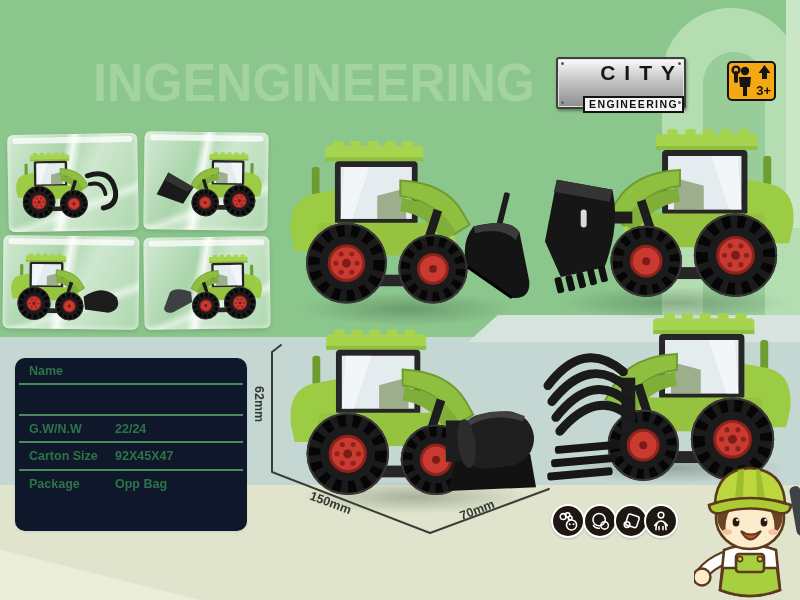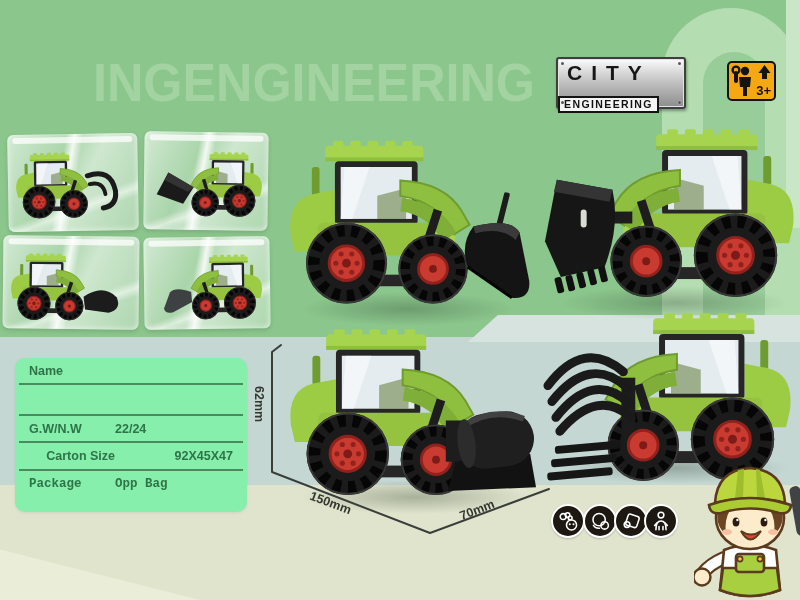--- a/index.html
+++ b/index.html
@@ -20,41 +20,41 @@
   .platform-top{position:absolute;left:468px;top:315px;width:332px;height:27px;background:#d7e3df;
                 clip-path:polygon(0 100%,9% 0,100% 0,100% 100%);}
   .floor{position:absolute;left:0;top:485px;width:800px;height:115px;background:#e0e4cd;}
   .floor-wedge{position:absolute;left:0;top:528px;width:200px;height:72px;background:#eaeed9;
                clip-path:polygon(0 30%,100% 100%,0 100%);}
 
   
   .plate{position:absolute;left:556px;top:57px;width:130px;height:52px;
          background:linear-gradient(180deg,#fbfbfb,#c4c4c4 45%,#8d8d8d);
          border:2px solid #3f3f3f;border-radius:3px;box-shadow:1px 2px 3px rgba(0,0,0,.35),inset 0 0 0 1px #e2e2e2;
-         text-align:left;}
+         text-align:right;}
   .plate .city{margin-top:2px;font-size:21px;font-weight:900;letter-spacing:9px;padding-left:9px;color:#161616;}
   .plate .eng{display:inline-block;background:#f5f5f5;border:2px solid #141414;color:#111;
               font-size:10.5px;font-weight:800;letter-spacing:1.4px;padding:0 4px;line-height:13px;margin-top:11px;}
   .screw{position:absolute;width:3px;height:3px;border-radius:50%;background:#555;box-shadow:0 0 1px #fff;}
 
   
   .age-badge{position:absolute;left:727px;top:61px;width:49px;height:40px;background:#f6a813;
              border:2px solid #141414;border-radius:5px;}
   .age-badge .plus{position:absolute;right:3px;bottom:1px;font-size:13px;font-weight:900;color:#111;}
 
   
-  .spec-table{position:absolute;left:15px;top:358px;width:232px;height:154px;background:#86efac;
+  .spec-table{position:absolute;left:15px;top:358px;width:232px;height:173px;background:#0f172a;
               border-radius:10px;padding:0 4px;display:flex;flex-direction:column;
               box-shadow:0 1px 3px rgba(0,0,0,.08);}
   .spec-row{display:flex;align-items:center;border-bottom:2px solid #4b8a5f;padding:0 10px;
             color:#2e7448;font-weight:700;font-size:12.5px;}
   .spec-row:last-child{border-bottom:none;}
   .spec-label{width:86px;flex:none;}
   .spec-value{flex:1;}
-  .r0{height:27px;} .r1{height:31px;} .r2{height:27px;} .r3{height:27px;} .r4{height:28px;text-align:right;} .r5{height:25px;font-family:Liberation Mono, monospace;}
+  .r0{height:27px;} .r1{height:31px;} .r2{height:27px;} .r3{height:27px;} .r4{height:28px;} .r5{height:25px;}
 
   
   .bag{position:absolute;border-radius:6px;
        background:linear-gradient(115deg,rgba(255,255,255,.62),rgba(255,255,255,.26) 38%,rgba(255,255,255,.58) 57%,rgba(255,255,255,.30));
        box-shadow:0 2px 4px rgba(0,0,0,.13), inset 0 0 6px rgba(255,255,255,.7);}
   .bag::before{content:"";position:absolute;inset:0;border-radius:6px;pointer-events:none;
        background:linear-gradient(100deg,transparent 40%,rgba(255,255,255,.85) 46%,transparent 52%),
                   linear-gradient(160deg,transparent 64%,rgba(255,255,255,.55) 70%,transparent 76%);}
   .bag::after{content:"";position:absolute;left:4%;top:3px;width:92%;height:6px;border-radius:3px;
        background:rgba(255,255,255,.75);}

